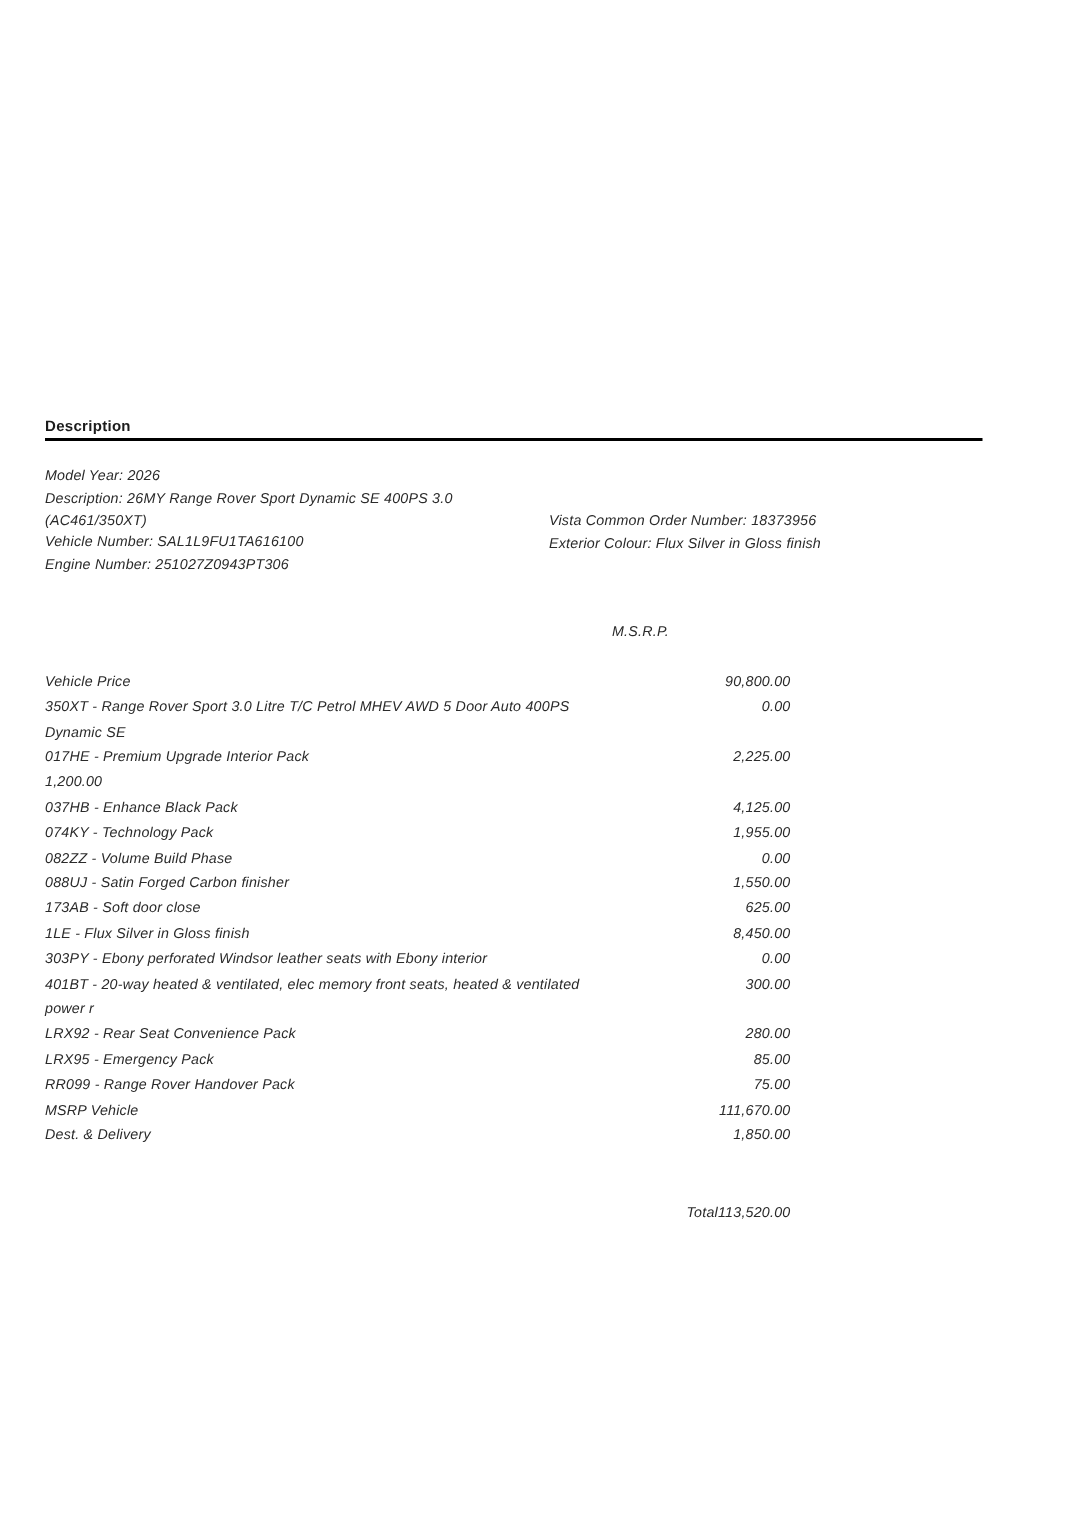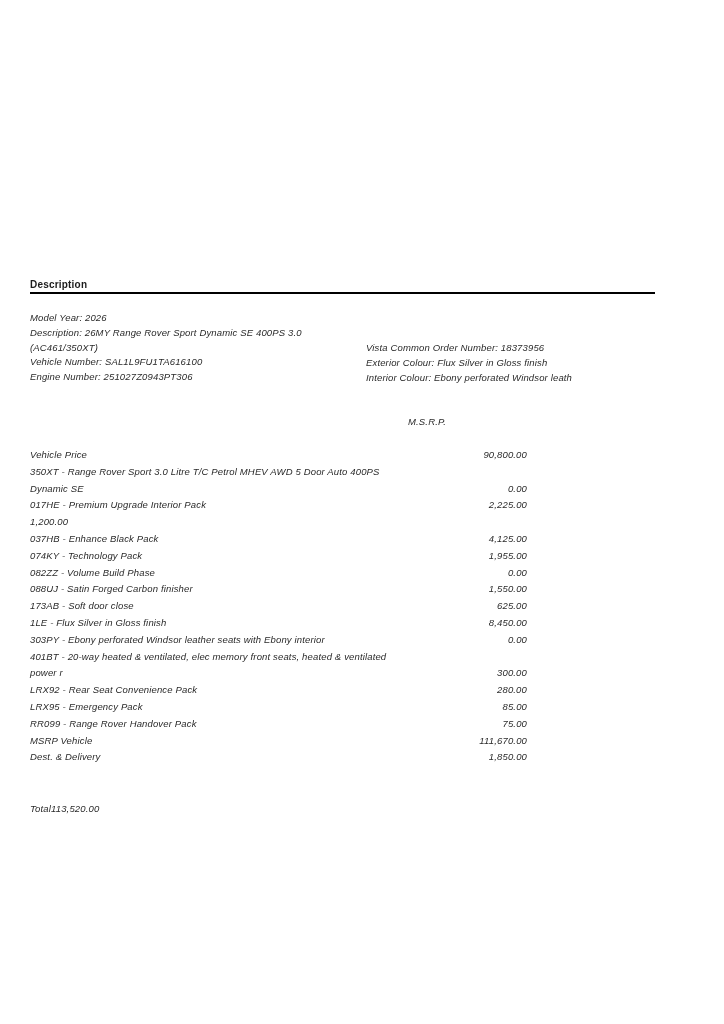--- a/index.html
+++ b/index.html
@@ -27,29 +27,29 @@
   #info-left{left:30px;width:340px;}
   #info-right{left:366px;width:335px;margin-top:30px;}
   .msrp-header{
     position:absolute;left:327px;top:416px;width:200px;
     text-align:center;
   }
   .items{
     position:absolute;left:30px;top:447px;width:497px;
   }
   .item-row{
-    display:flex;justify-content:space-between;align-items:flex-end;
+    display:flex;justify-content:space-between;align-items:flex-start;
     line-height:16.8px;
   }
   .item-desc{max-width:440px;}
   .item-desc .line{white-space:nowrap;}
   .item-amt{text-align:right;white-space:nowrap;}
   .total-row{
     position:absolute;left:30px;top:801px;width:497px;
-    display:flex;justify-content:flex-start;
+    display:flex;justify-content:flex-end;
     line-height:16.8px;
   }
 </style>
 </head>
 <body>
 
 <div class="page">
 
   <div class="section-title">Description</div>
   <div class="section-rule"></div>
@@ -57,21 +57,20 @@
   <div class="info-col doc-italic" id="info-left">
       <div class="line">Model Year: 2026</div>
       <div class="line">Description: 26MY Range Rover Sport Dynamic SE 400PS 3.0</div>
       <div class="line">(AC461/350XT)</div>
       <div class="line">Vehicle Number: SAL1L9FU1TA616100</div>
       <div class="line">Engine Number: 251027Z0943PT306</div>
     </div>
   <div class="info-col doc-italic" id="info-right">
       <div class="line">Vista Common Order Number: 18373956</div>
       <div class="line">Exterior Colour: Flux Silver in Gloss finish</div>
-      <div class="line">Interior Colour: Ebony perforated Windsor leath</div>
     </div>
 
   <div class="msrp-header doc-italic">M.S.R.P.</div>
 
   <div class="items doc-italic" id="items">
       <div class="item-row">
         <div class="item-desc">
           <div class="line">Vehicle Price</div>
         </div>
         <div class="item-amt">90,800.00</div>

